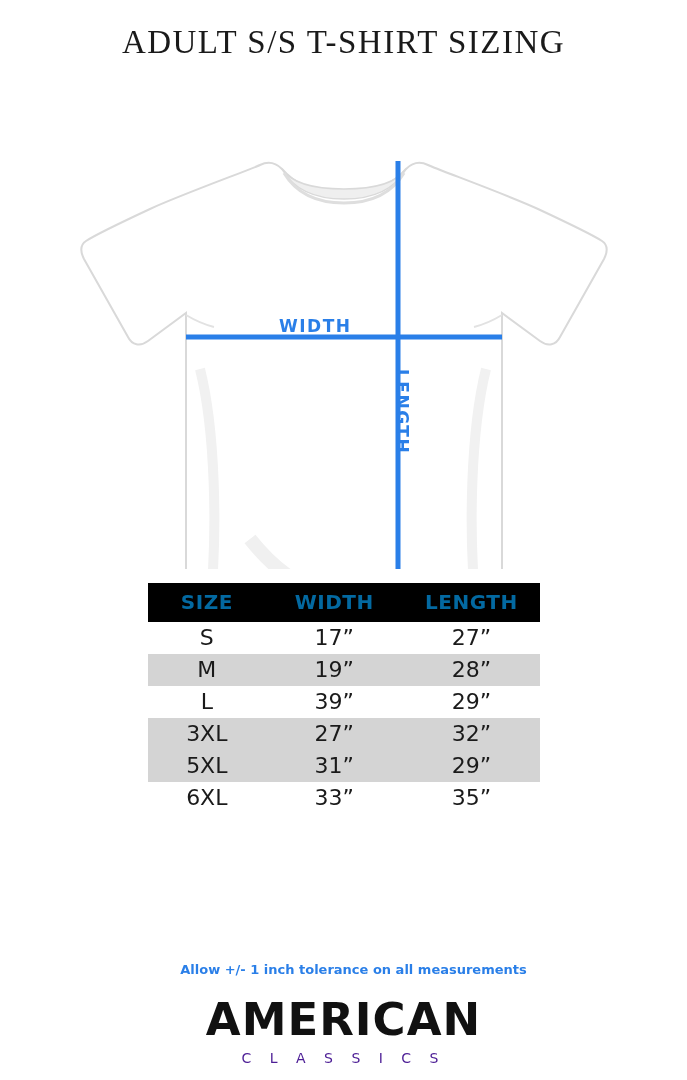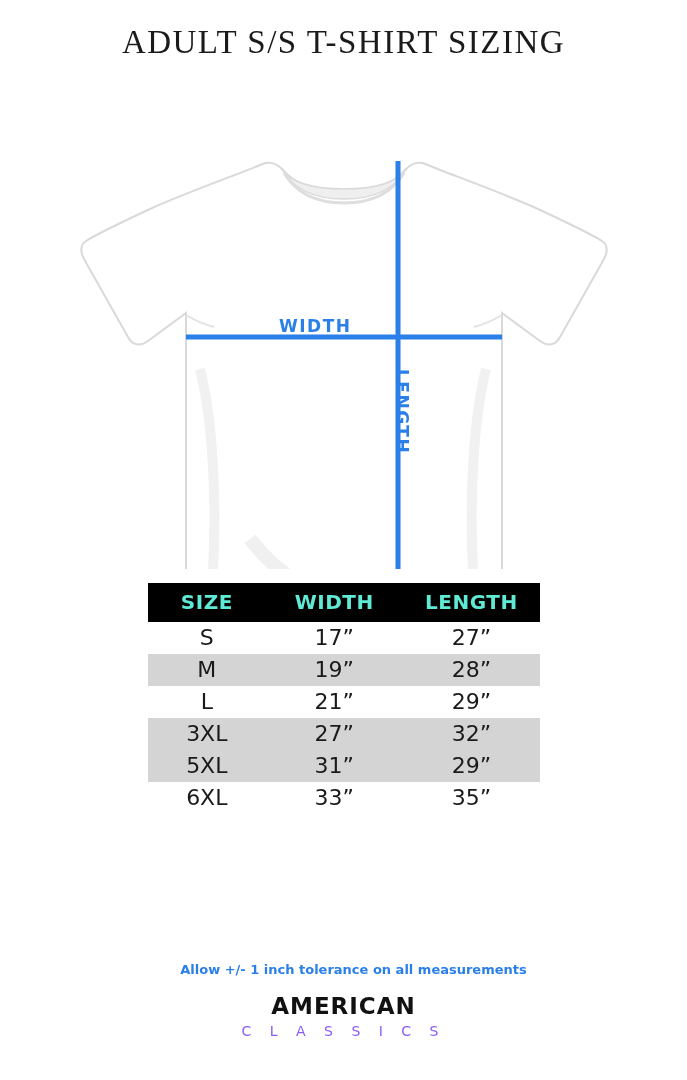--- a/index.html
+++ b/index.html
@@ -59,21 +59,21 @@
     top: 583px;
     width: 392px;
   }
   table.sizechart {
     width: 100%;
     border-collapse: collapse;
     font-family: "DejaVu Sans", sans-serif;
   }
   table.sizechart th {
     background: #000000;
-    color: #5eead4;
+    color: #0369a1;
     font-size: 20px;
     font-weight: bold;
     letter-spacing: 0.5px;
     padding: 7px 0 8px 0;
     text-align: center;
   }
   table.sizechart th.col-size { width: 30%; }
   table.sizechart th.col-width { width: 35%; }
   table.sizechart th.col-length { width: 35%; }
   table.sizechart td {
@@ -101,30 +101,30 @@
 
   
   .brand {
     position: absolute;
     left: 0;
     top: 993px;
     width: 687px;
     text-align: center;
   }
   .brand-name {
-    font-size: 23px;
+    font-size: 45px;
     font-weight: bold;
     letter-spacing: 1px;
     color: #111111;
     font-family: "DejaVu Sans", sans-serif;
   }
   .brand-sub {
     font-size: 14px;
     letter-spacing: 7px;
-    color: #8b5cf6;
+    color: #4c1d95;
     margin-top: 4px;
     font-family: "DejaVu Sans", sans-serif;
   }
 </style>
 </head>
 <body>
 
 <div class="page">
 
   <div class="title">ADULT S/S T-SHIRT SIZING</div>
@@ -194,21 +194,21 @@
           <td>17”</td>
           <td>27”</td>
         </tr>
         <tr class="even">
           <td>M</td>
           <td>19”</td>
           <td>28”</td>
         </tr>
         <tr class="odd">
           <td>L</td>
-          <td>21”</td>
+          <td>39”</td>
           <td>29”</td>
         </tr>
         <tr class="even">
           <td>3XL</td>
           <td>27”</td>
           <td>32”</td>
         </tr>
         <tr class="even">
           <td>5XL</td>
           <td>31”</td>

